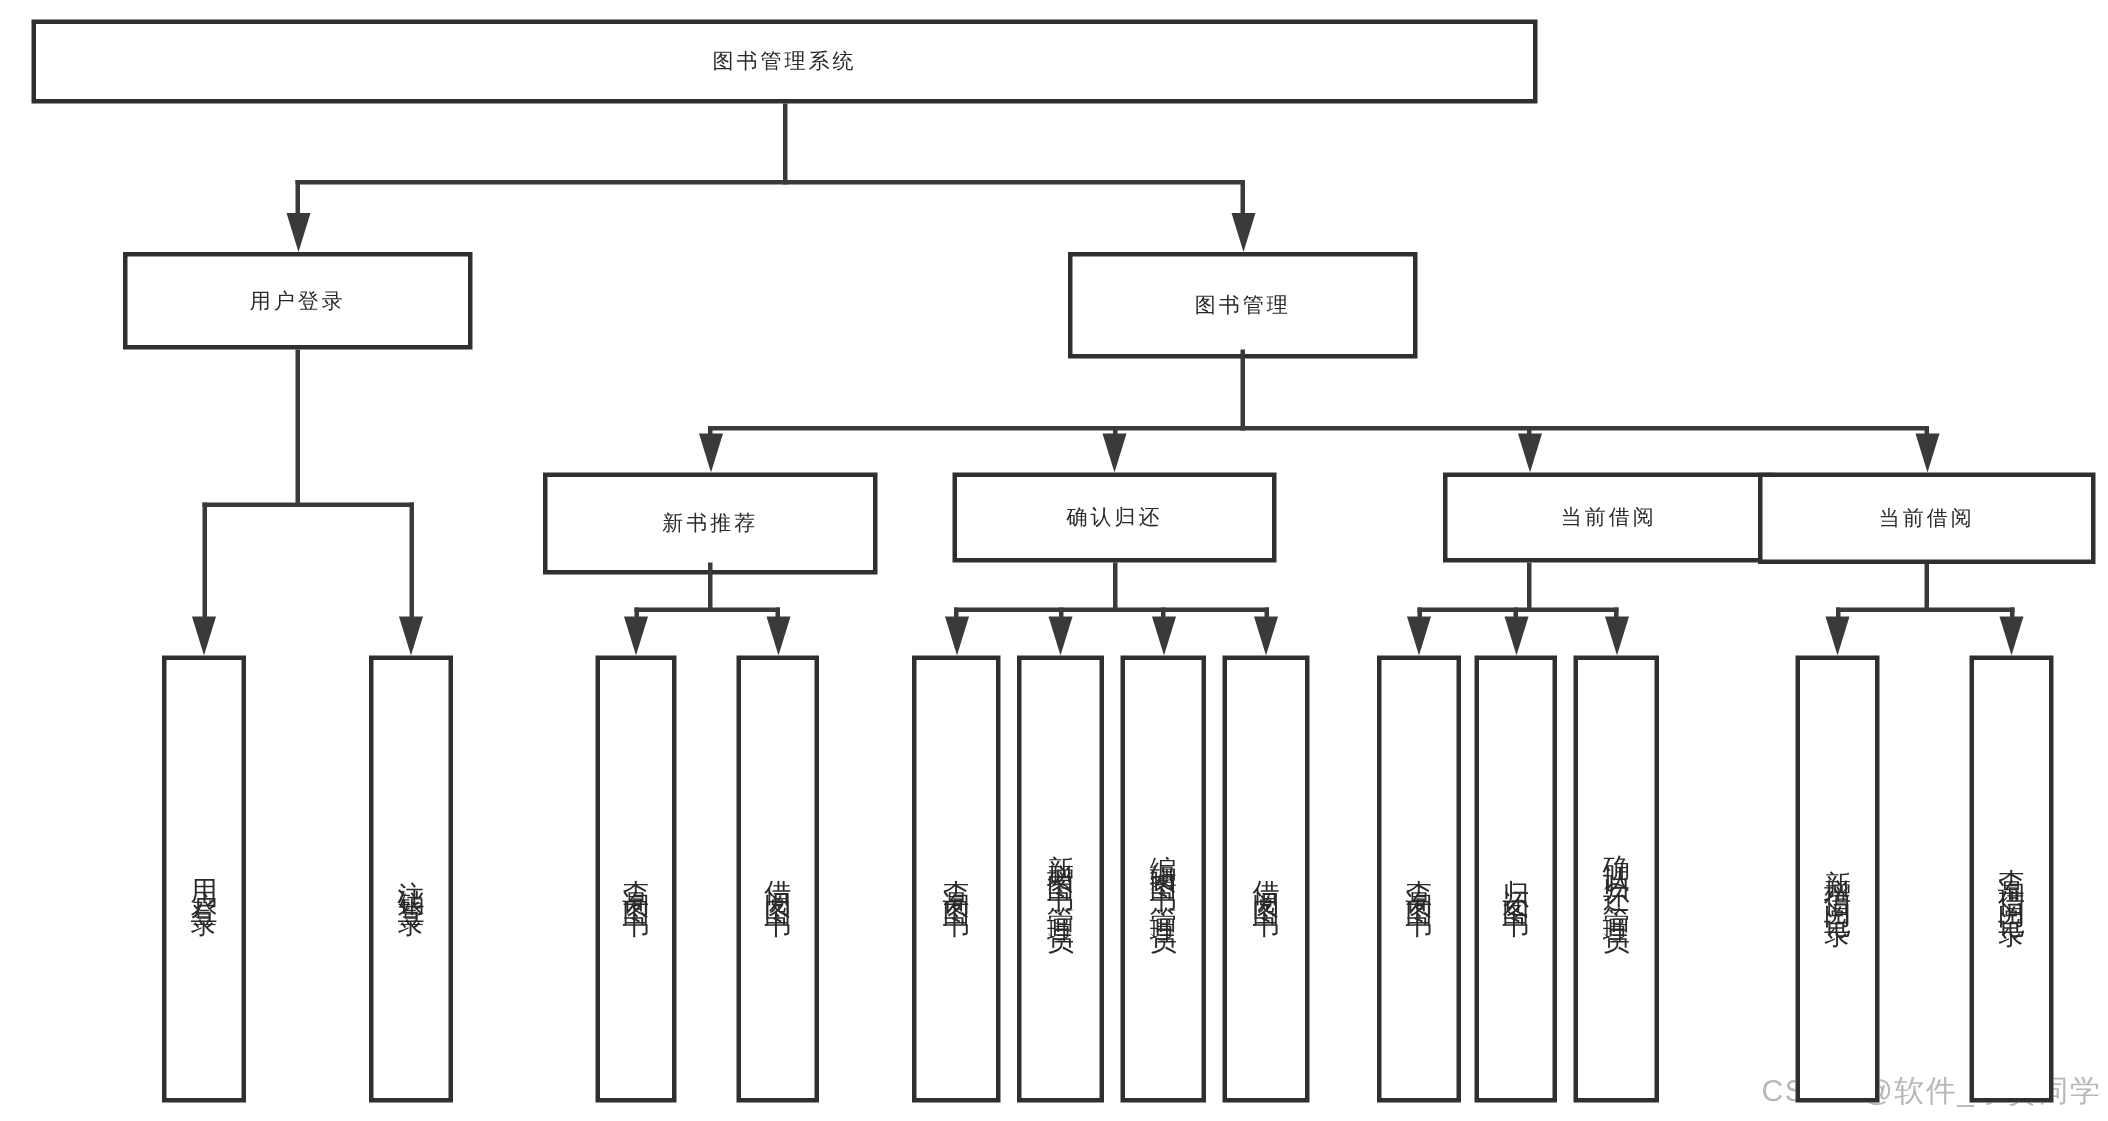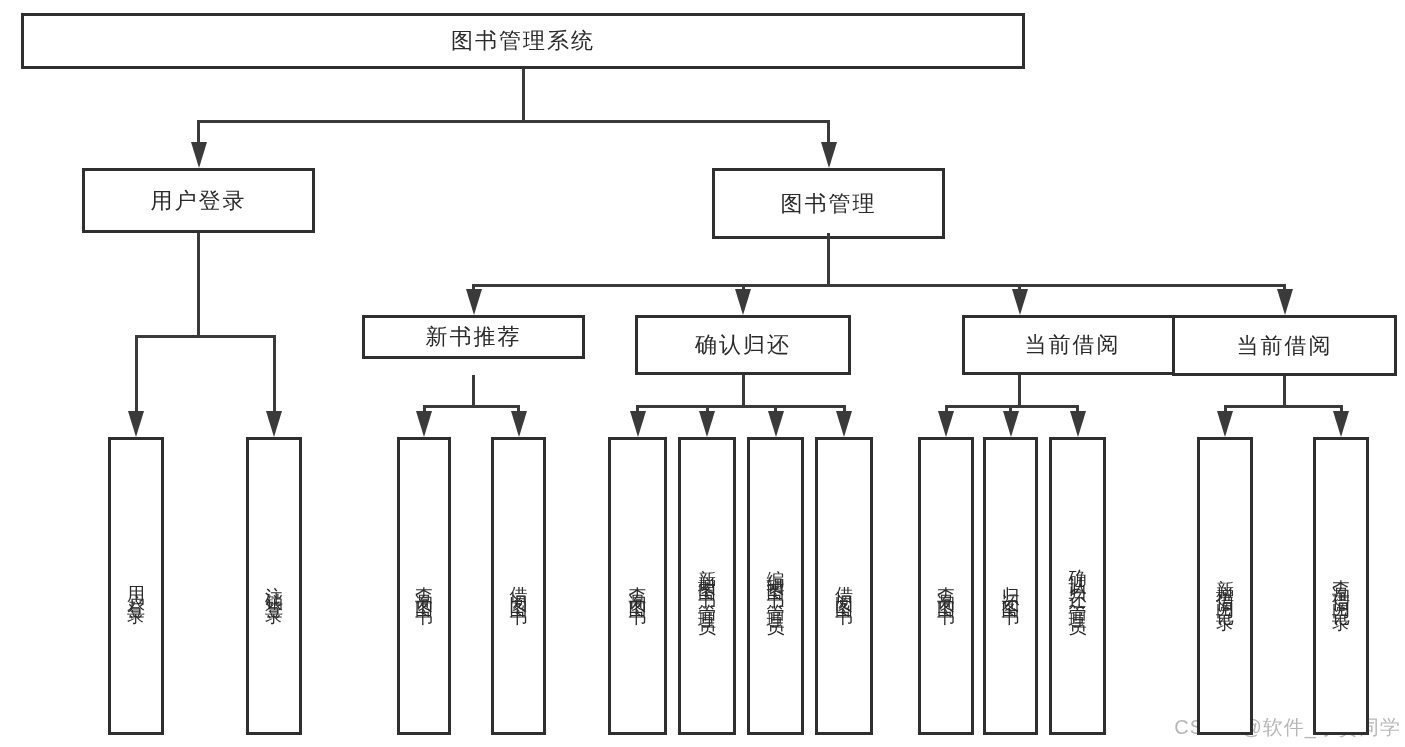--- a/index.html
+++ b/index.html
@@ -22,21 +22,21 @@
     position: absolute;
     box-sizing: border-box;
     border: 3px solid var(--border);
     background: var(--bg);
     display: flex;
     align-items: center;
     justify-content: center;
     color: var(--text);
   }
   .node.h span {
-    font-size: 22px;
+    font-size: 14px;
     letter-spacing: 2px;
     white-space: nowrap;
   }
   .node.v span {
     writing-mode: vertical-rl;
     text-orientation: mixed;
     font-size: 18px;
     letter-spacing: 7px;
     line-height: 1;
   }
@@ -69,21 +69,21 @@
   <span class="watermark">CSDN @软件_小贺同学</span>
 <div class="node h" style="left: 21px; top: 13px; width: 1004px; height: 56px;">
       <span>图书管理系统</span>
     </div>
     <div class="node h" style="left: 82px; top: 168px; width: 233px; height: 65px;">
       <span>用户登录</span>
     </div>
     <div class="node h" style="left: 712px; top: 168px; width: 233px; height: 71px;">
       <span>图书管理</span>
     </div>
-    <div class="node h" style="left: 362px; top: 315px; width: 223px; height: 44px;">
+    <div class="node h" style="left: 362px; top: 315px; width: 223px; height: 68px;">
       <span>新书推荐</span>
     </div>
     <div class="node h" style="left: 635px; top: 315px; width: 216px; height: 60px;">
       <span>确认归还</span>
     </div>
     <div class="node h" style="left: 962px; top: 315px; width: 221px; height: 60px;">
       <span>当前借阅</span>
     </div>
     <div class="node h" style="left: 1172px; top: 315px; width: 225px; height: 61px;">
       <span>当前借阅</span>

